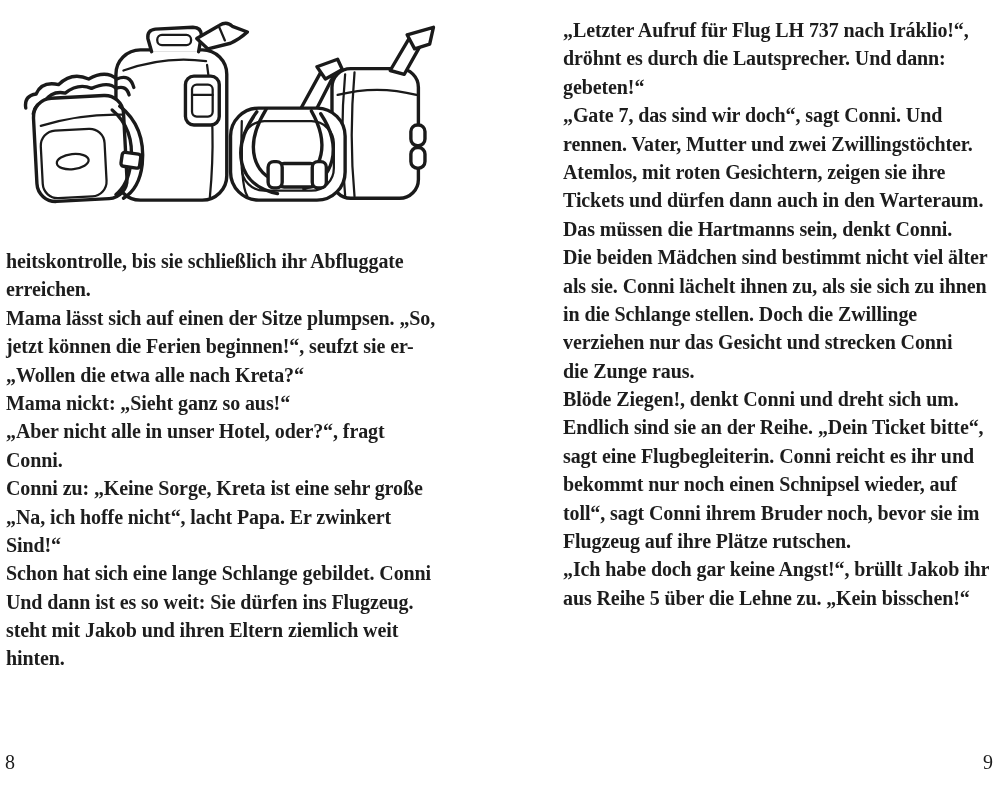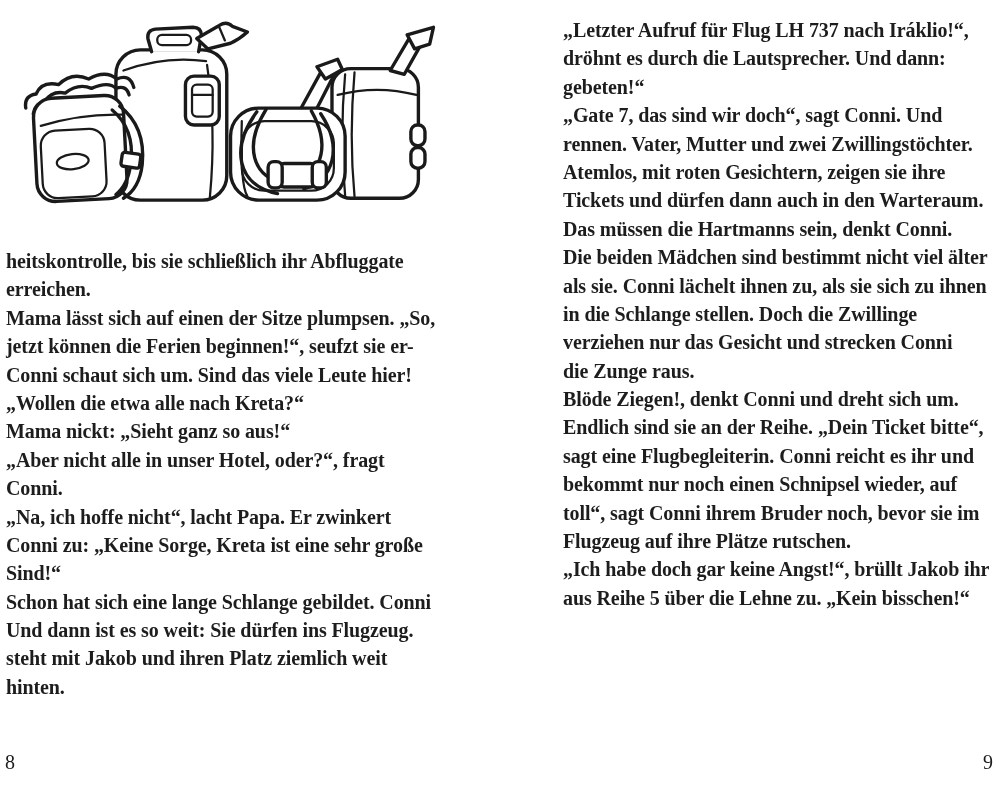--- a/index.html
+++ b/index.html
@@ -106,31 +106,30 @@
         <rect class="inkf" x="309" y="155" width="15" height="28" rx="6"></rect>
       </g>
     </svg>
   </div>
 
   <div id="left-text" class="text-col">
       <div class="line">heitskontrolle, bis sie schließlich ihr Abfluggate</div>
       <div class="line">erreichen.</div>
       <div class="line">Mama lässt sich auf einen der Sitze plumpsen. „So,</div>
       <div class="line">jetzt können die Ferien beginnen!“, seufzt sie er-</div>
-      <div class="line">Conni schaut sich um. Sind das viele Leute hier!</div>
       <div class="line">„Wollen die etwa alle nach Kreta?“</div>
       <div class="line">Mama nickt: „Sieht ganz so aus!“</div>
       <div class="line">„Aber nicht alle in unser Hotel, oder?“, fragt</div>
       <div class="line">Conni.</div>
+      <div class="line">Conni zu: „Keine Sorge, Kreta ist eine sehr große</div>
       <div class="line">„Na, ich hoffe nicht“, lacht Papa. Er zwinkert</div>
-      <div class="line">Conni zu: „Keine Sorge, Kreta ist eine sehr große</div>
       <div class="line">Sind!“</div>
       <div class="line">Schon hat sich eine lange Schlange gebildet. Conni</div>
       <div class="line">Und dann ist es so weit: Sie dürfen ins Flugzeug.</div>
-      <div class="line">steht mit Jakob und ihren Platz ziemlich weit</div>
+      <div class="line">steht mit Jakob und ihren Eltern ziemlich weit</div>
       <div class="line">hinten.</div>
     </div>
 
   <div id="right-text" class="text-col">
       <div class="line">„Letzter Aufruf für Flug LH 737 nach Iráklio!“,</div>
       <div class="line">dröhnt es durch die Lautsprecher. Und dann:</div>
       <div class="line">gebeten!“</div>
       <div class="line">„Gate 7, das sind wir doch“, sagt Conni. Und</div>
       <div class="line">rennen. Vater, Mutter und zwei Zwillingstöchter.</div>
       <div class="line">Atemlos, mit roten Gesichtern, zeigen sie ihre</div>

